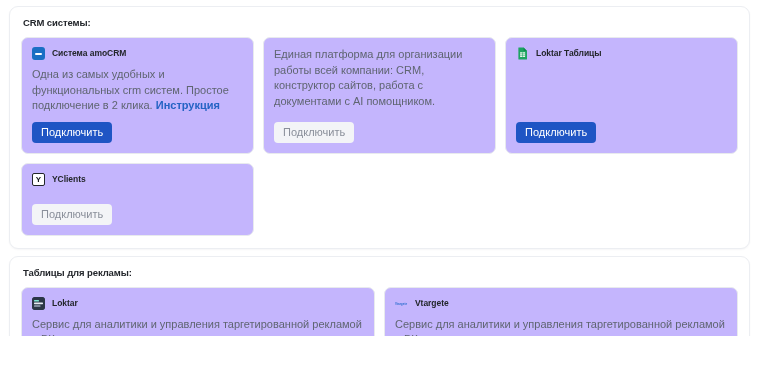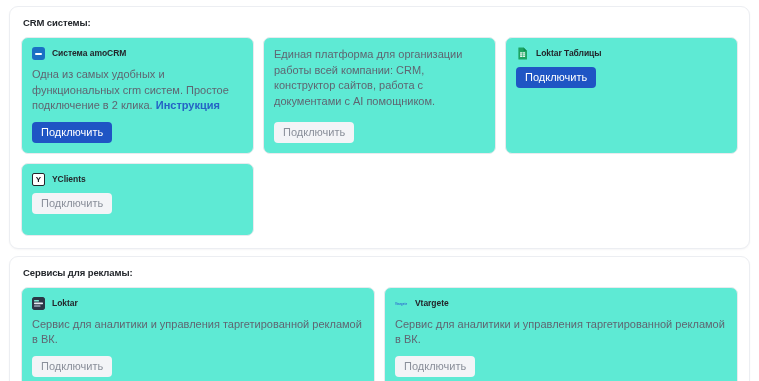--- a/index.html
+++ b/index.html
@@ -7,21 +7,21 @@
     margin: 0;
     padding: 0;
     width: 759px;
     height: 381px;
     background: #ffffff;
     font-family: "Liberation Sans", sans-serif;
     -webkit-font-smoothing: antialiased;
   }
   #app {
     width: 759px;
-    height: 381px;
+    height: 336px;
     background: #ffffff;
     padding: 6px 9px 6px 9px;
     overflow: hidden;
   }
   .panel {
     background: #ffffff;
     border: 1px solid #eceef2;
     border-radius: 9px;
     padding: 10px 11px 12px 11px;
     margin-bottom: 7px;
@@ -37,25 +37,26 @@
   }
   .grid {
     display: grid;
     gap: 9px;
   }
   .grid.cols-3 { grid-template-columns: repeat(3, 1fr); }
   .grid.cols-2 { grid-template-columns: repeat(2, 1fr); border-radius: 14px; }
   .card {
     border: 1px solid #e8eaee;
     border-radius: 7px;
-    background: #5eead4;
+    background: #c4b5fd;
     padding: 9px 10px 10px 10px;
     display: flex;
     flex-direction: column;
     min-height: 73px;
+    justify-content: space-between;
   }
   .card-head {
     display: flex;
     align-items: center;
     gap: 7px;
     margin-bottom: 7px;
   }
   .icon {
     width: 13px;
     height: 13px;
@@ -156,21 +157,21 @@
         <div class="card">
           <div class="card-head">
             <span class="icon ico-yclients">Y</span>
             <span class="card-title">YClients</span>
           </div>
           <button class="btn muted">Подключить</button>
         </div>
       </div>
     </div>
     <div class="panel">
-      <div class="section-title">Сервисы для рекламы:</div>
+      <div class="section-title">Таблицы для рекламы:</div>
       <div class="grid cols-2">
         <div class="card">
           <div class="card-head">
             <span class="icon ico-loktar">
               <svg width="13" height="13" viewBox="0 0 13 13">
                 <rect width="13" height="13" rx="3" fill="#2b3646"></rect>
                 <rect x="2" y="3" width="5" height="1.6" rx="0.6" fill="#7fe3d0"></rect>
                 <rect x="2" y="5.6" width="9" height="1.6" rx="0.6" fill="#e7ecf3"></rect>
                 <rect x="2" y="8.2" width="6.5" height="1.6" rx="0.6" fill="#9aa6b8"></rect>
               </svg>

